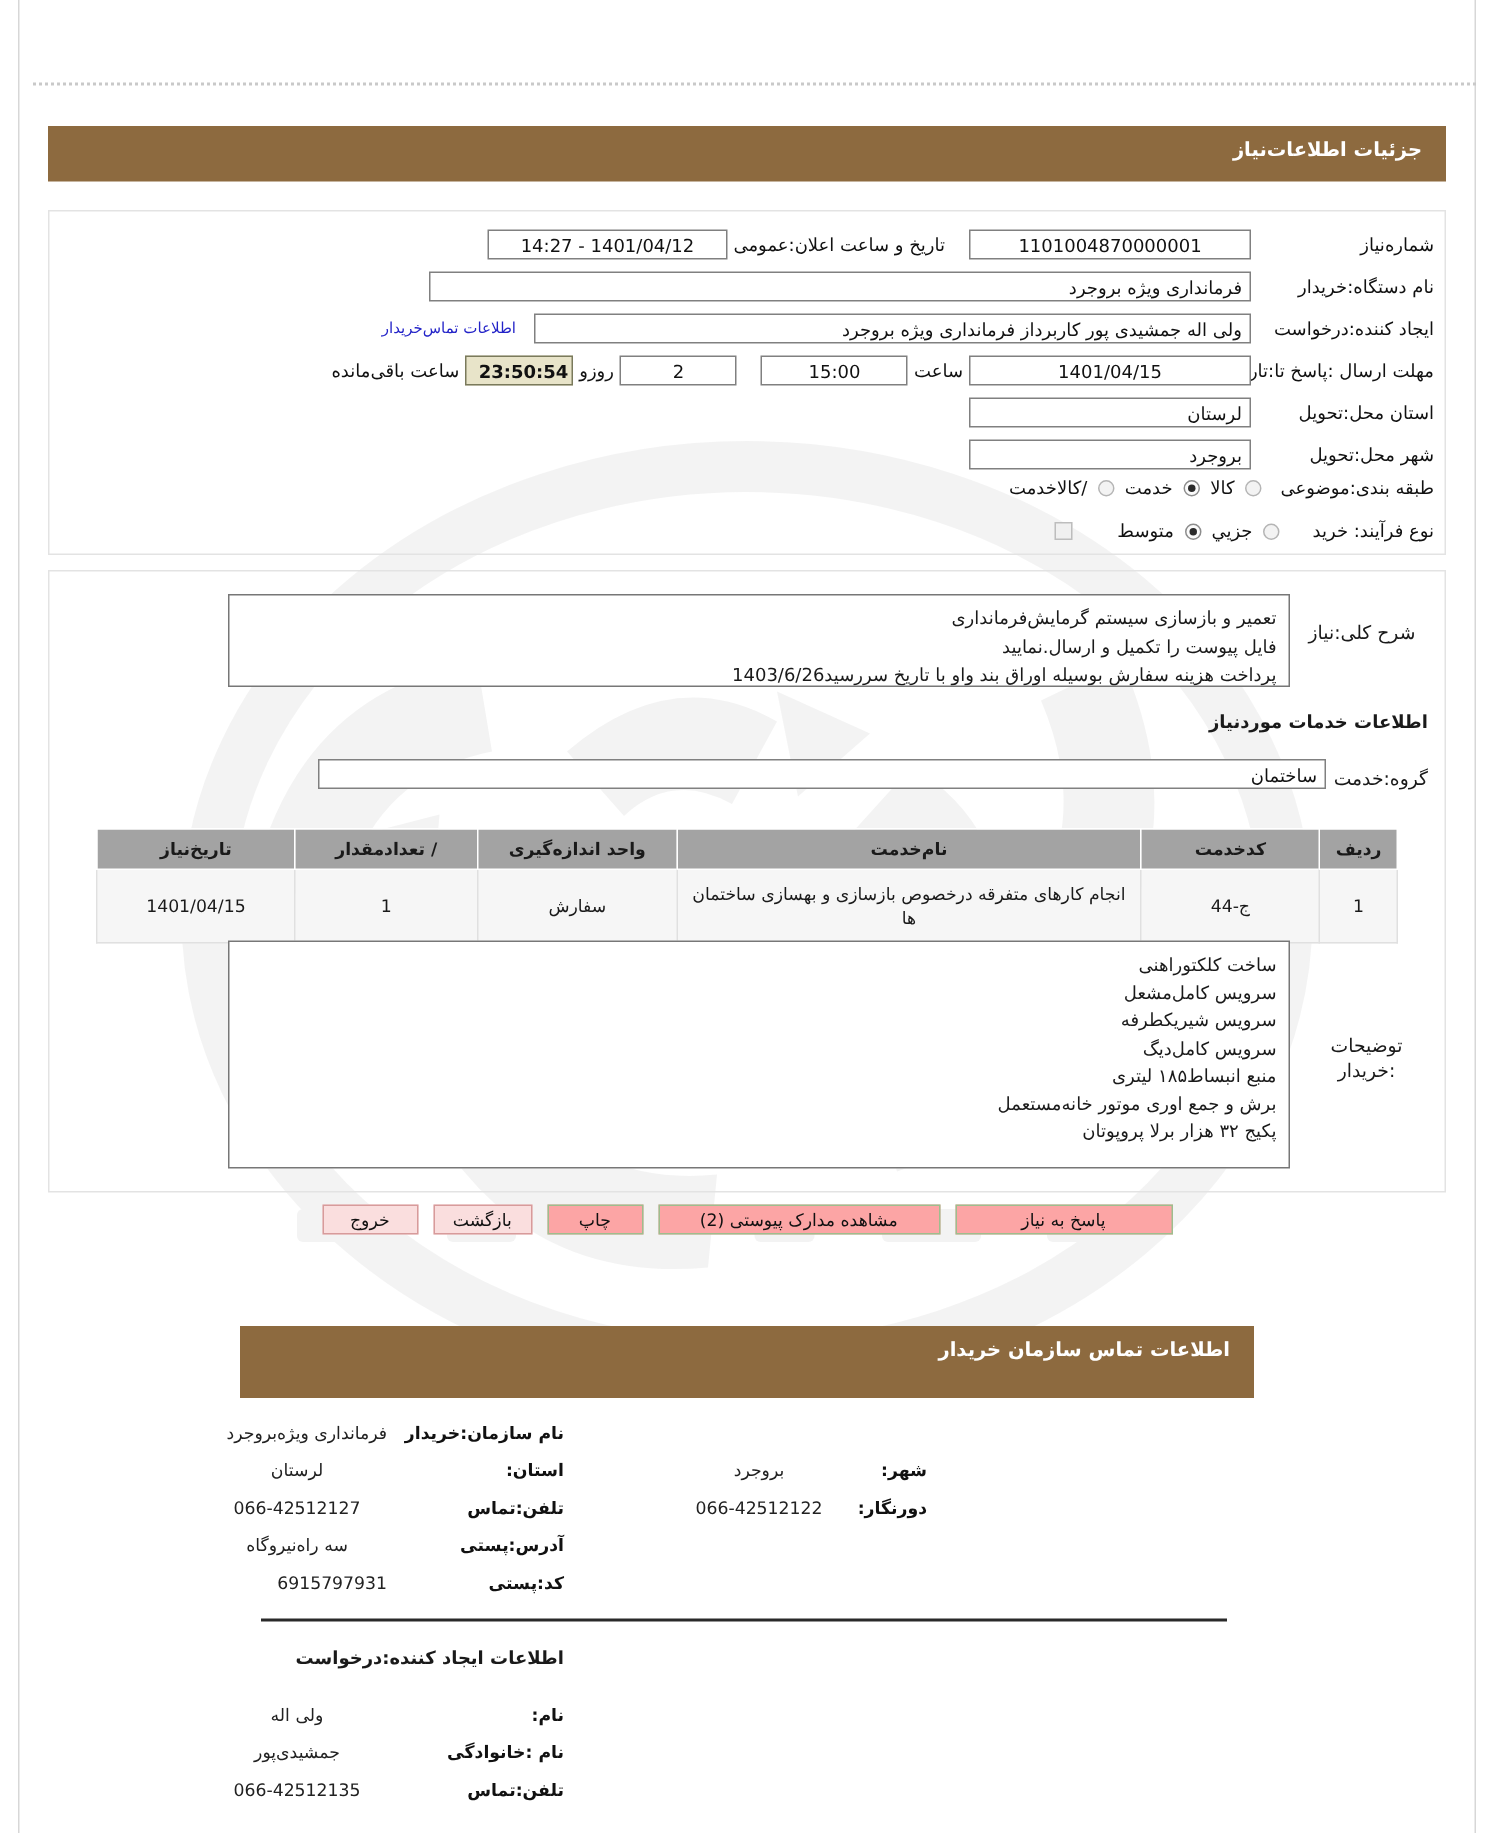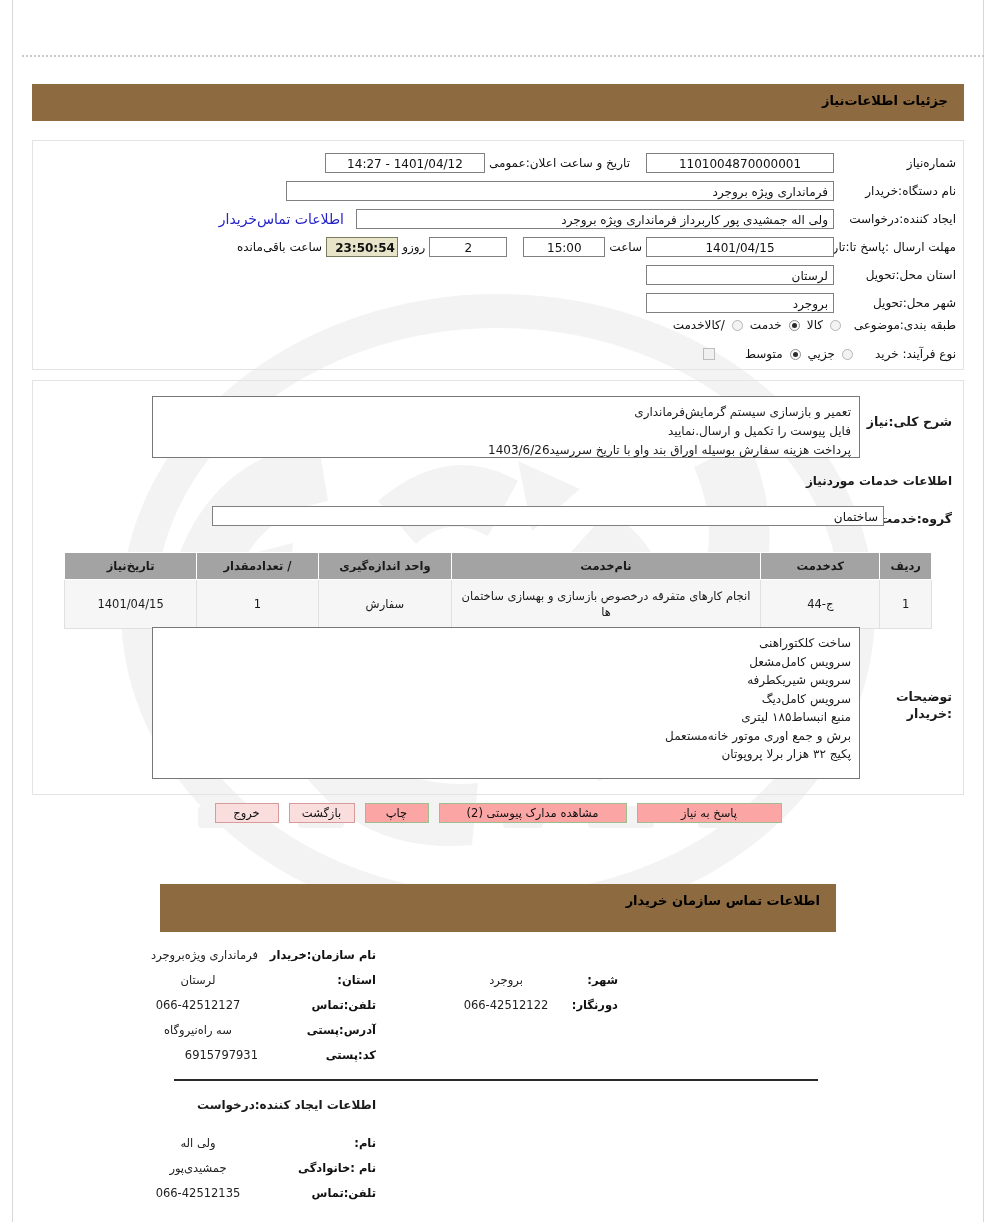--- a/index.html
+++ b/index.html
@@ -33,21 +33,21 @@
   }
 
   .top-dotted{
     position:absolute; left:22px; right:10px; top:55px; height:2px;
     background:repeating-linear-gradient(to right,#c9c9c9 0 2px,transparent 2px 4px);
     z-index:1;
   }
 
   
   .bar{
-    background:#8d6a3f; color:#000000;
+    background:#8d6a3f; color:#ffffff;
     font-weight:bold; font-size:13px;
     padding:9px 16px 10px 16px;
     box-sizing:border-box;
     text-align:right;
   }
   #hdr-main{position:absolute; right:32px; left:32px; top:84px; height:37px;}
   #hdr-contact{position:absolute; right:160px; left:160px; top:884px; height:48px;}
 
   
   .panel{
@@ -93,21 +93,21 @@
     height:20px;line-height:20px;
     font-size:12px;
     padding:0 8px;
     box-sizing:border-box;
     text-align:right;
     direction:ltr;
     color:#111;
     font-weight:600;
   }
   .link{
-    color:#2323c8; font-size:14px; text-decoration:none; cursor:pointer;
+    color:#2323c8; font-size:10px; text-decoration:none; cursor:pointer;
   }
 
   
   .radio{
     display:inline-block;width:11px;height:11px;border-radius:50%;
     border:1px solid #b5b5b5;background:#f3f3f3;vertical-align:-1px;
     box-sizing:border-box;position:relative;margin:0 3px;
   }
   .radio.on{border-color:#8d8d8d;background:#fbfbfb;}
   .radio.on::after{
@@ -120,21 +120,21 @@
     box-sizing:border-box;margin:0 4px;
   }
 
   
   .bigbox{
     border:1px solid #777;background:#fff;box-sizing:border-box;
     text-align:right; padding:6px 8px; font-size:12px; line-height:19px;
     position:absolute; overflow:hidden;
   }
   .sec-lbl{
-    position:absolute;font-weight:bold;font-size:12.5px;text-align:right;
+    position:absolute;font-weight:normal;font-size:12.5px;text-align:center;
     line-height:17px;
   }
   .plain-lbl{position:absolute;font-size:12px;font-weight:bold;}
 
   
   table.svc{
     position:absolute; border-collapse:collapse;
     font-size:11.5px;
   }
   table.svc th{
@@ -219,21 +219,21 @@
   <div class="frow" style="top:208px; right:36px;">
     <div class="lbl" style="width:118px;">ایجاد کننده:درخواست</div>
     <div class="inp" style="width:478px;">ولی اله  جمشیدی پور کاربرداز فرمانداری ویژه بروجرد</div>
     <a class="link" style="margin-right:12px;" href="#">اطلاعات تماس‌خریدار</a>
   </div>
 
   <div class="frow" style="top:236px; right:36px;">
     <div class="lbl" style="width:118px;">مهلت ارسال :پاسخ تا:تاریخ</div>
     <div class="inp num" style="width:188px;">1401/04/15</div>
     <div class="lbl">ساعت</div>
-    <div class="inp num" style="width:82px;">15:00</div>
+    <div class="inp num" style="width:98px;">15:00</div>
     <div class="inp num" style="width:78px;margin-right:16px;">2</div>
     <div class="lbl">روزو</div>
     <div class="timer" style="width:72px;">23:50:54</div>
     <div class="lbl">ساعت باقی‌مانده</div>
   </div>
 
   <div class="frow" style="top:264px; right:36px;">
     <div class="lbl" style="width:118px;">استان محل:تحویل</div>
     <div class="inp" style="width:188px;">لرستان</div>
   </div>

